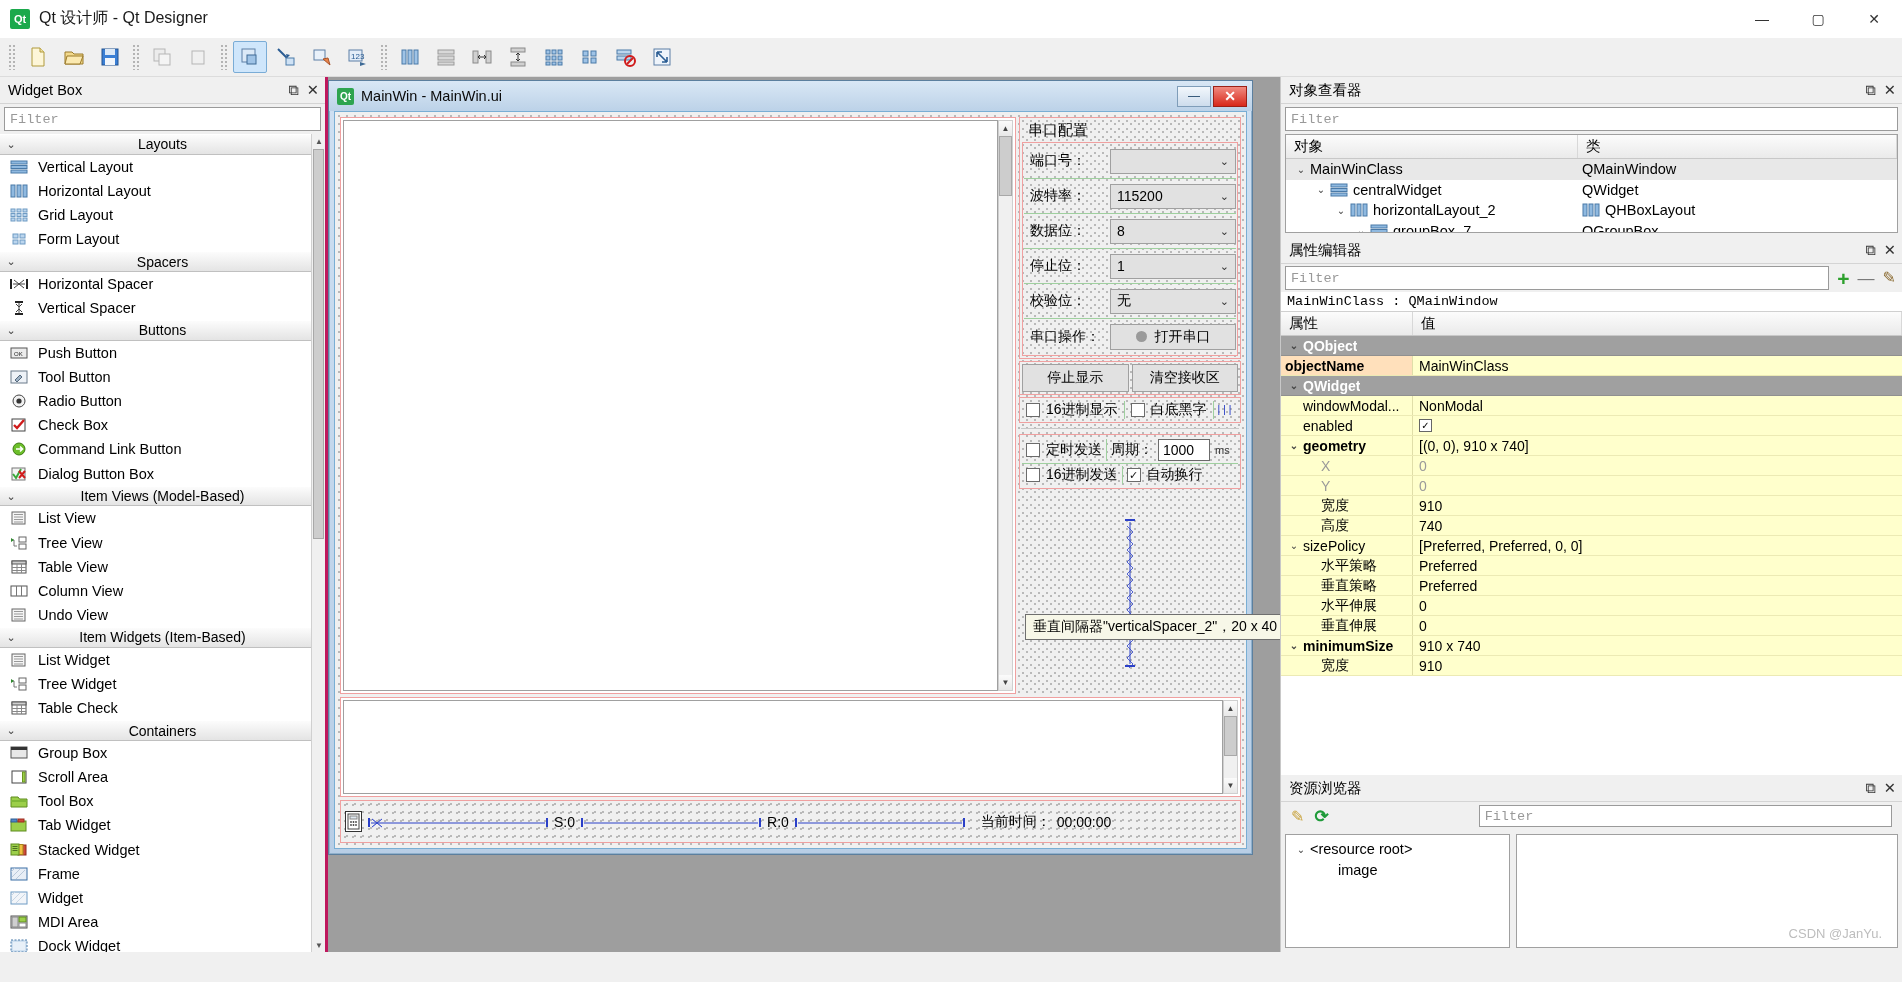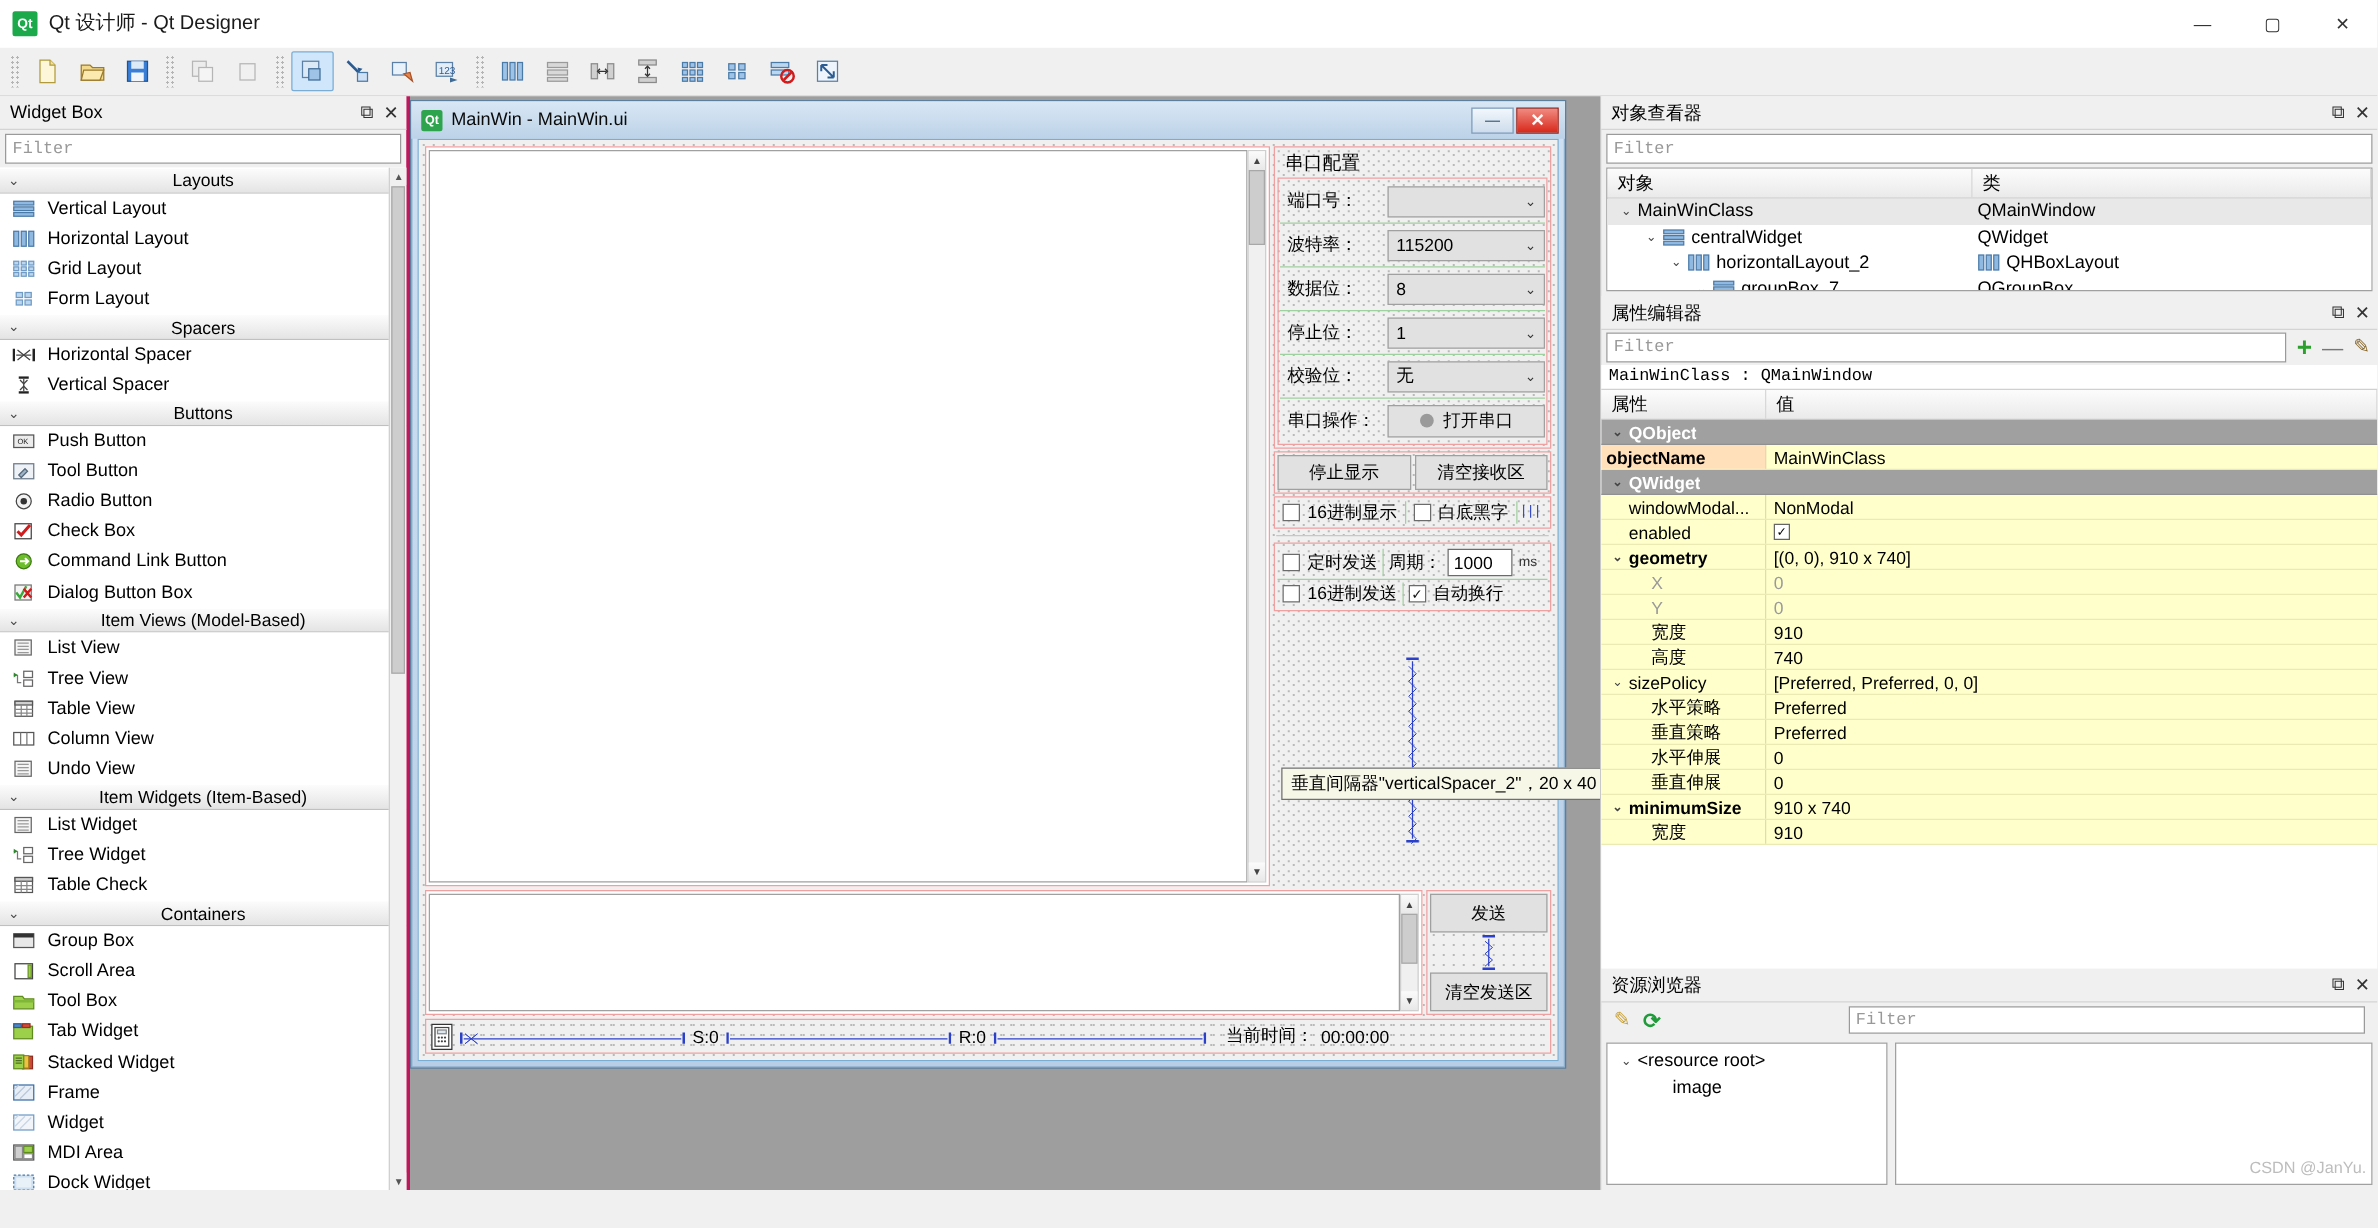--- a/index.html
+++ b/index.html
@@ -114,21 +114,21 @@
   .numinput { width: 52px; height: 22px; background: #fff; border: 1px solid #6b6b6b; font-size: 14px;
      display: flex; align-items: center; padding: 0 4px; color: #000; }
   .unit { font-size: 11px; color: #333; }
   .spacer-glyph { display:flex; align-items:center; justify-content:center; }
 
   
   .sendarea { display: flex; gap: 3px; height: 100px; margin-top: 3px; }
   .sendbox { flex: 1; background: #fff; border: 1px solid #f0a0a0; position: relative; }
   .sendbtncol { width: 100px; display: flex; flex-direction: column; border: 1px solid #f0a0a0; gap: 2px; padding: 2px; }
   .sendbtncol .btn { height: 33px; }
-  .statusbar { height: 28px; margin-top: 3px; display: flex; align-items: center; gap: 6px;
+  .statusbar { height: 43px; margin-top: 3px; display: flex; align-items: center; gap: 6px;
      border: 1px solid #f0a0a0; padding: 0 4px; font-size: 14px; }
   .sb-spacer { width: 180px; height: 9px; }
   .calc-ico { width: 17px; height: 21px; border: 1px solid #333; display:flex;flex-direction:column;align-items:center;justify-content:center; background:#fff;}
 
   
   .rightpanel { width: 622px; background: #f0f0f0; display: flex; flex-direction: column; border-left: 1px solid #c8c8c8; }
   .rp-section { display: flex; flex-direction: column; }
   .tree-head { display: flex; height: 24px; background: linear-gradient(#fcfcfc,#eaeaea); border-bottom: 1px solid #c8c8c8; font-size: 14.5px; }
   .tree-head div { display: flex; align-items: center; padding-left: 8px; border-right: 1px solid #d8d8d8; }
   .tree-body { background: #fff; overflow: hidden; }
@@ -148,21 +148,21 @@
   .prow.orange .pn { background: #ffe0bb; }
   .prow.orange { background: #ffffcc; }
   .ind1 { padding-left: 22px !important; }
   .ind2 { padding-left: 40px !important; }
   .grey { color: #9a9a9a; }
 
   .res-toolbar { height: 28px; display: flex; align-items: center; gap: 10px; padding: 0 10px; }
   .res-split { display: flex; gap: 6px; padding: 4px; flex: 1; }
   .res-tree { width: 225px; background: #fff; border: 1px solid #a0a0a0; padding: 4px 0; }
   .res-view { flex: 1; background: #fff; border: 1px solid #a0a0a0; position: relative; }
-  .watermark { position: absolute; right: 4px; bottom: 6px; font-size: 13px; color: #bdbdbd; margin-left: 28px; }
+  .watermark { position: absolute; right: 15px; bottom: 6px; font-size: 13px; color: #bdbdbd; margin-left: 28px; }
 
   .tooltip { position: absolute; background: #f7f7e8; border: 1px solid #6f6f6f; font-size: 14px;
      padding: 3px 7px; white-space: nowrap; color: #000; z-index: 50; }
   .spacer-zig { color: #2b40c8; font-size: 11px; letter-spacing: -1px; font-family: "Liberation Mono", monospace; }
 </style>
 </head>
 <body>
 
 <div id="app">
 
@@ -797,31 +797,20 @@
 
           <div class="sendarea">
             <div class="sendbox">
               <div class="recv-inner"></div>
               <div class="vsb" style="right:2px;top:2px;bottom:2px;">
                 <div class="vsb-arrow">▲</div>
                 <div class="vsb-thumb" style="top:15px;height:40px"></div>
                 <div class="vsb-arrow" style="position:absolute;bottom:0;left:0;right:0">▼</div>
               </div>
             </div>
-            <div class="sendbtncol">
-              <div class="btn">发送</div>
-              <div style="flex:1;display:flex;align-items:center;justify-content:center">
-                <svg width="14" height="28" viewBox="0 0 14 28">
-                  <path d="M2 1h10M2 27h10" stroke="#2b40c8" stroke-width="2"></path>
-                  <path d="M7 3v22" stroke="#2b40c8"></path>
-                  <path d="M4 5l6 5-6 5 6 5-6 5" stroke="#2b40c8" fill="none" stroke-width="0.8"></path>
-                </svg>
-              </div>
-              <div class="btn">清空发送区</div>
-            </div>
           </div>
 
           <div class="statusbar dotted">
             <span class="calc-ico">
               <svg width="13" height="17" viewBox="0 0 13 17">
                   <rect x="1" y="1" width="11" height="15" fill="#fff" stroke="#444"></rect>
                   <rect x="3" y="3" width="7" height="3" fill="#dfe8f0" stroke="#888"></rect>
                   <g fill="#444">
                     <circle cx="4" cy="9" r="0.9"></circle>
                     <circle cx="6.5" cy="9" r="0.9"></circle>

